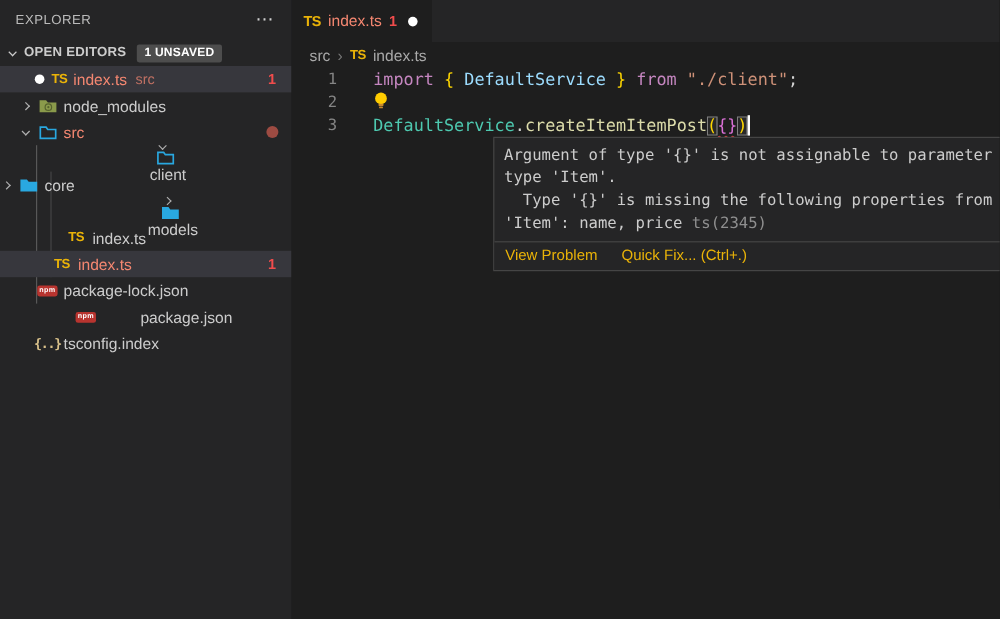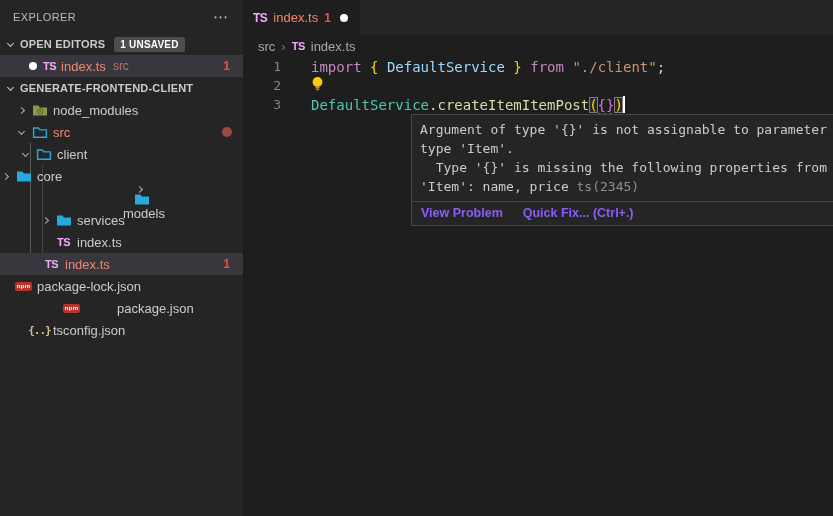--- a/index.html
+++ b/index.html
@@ -46,21 +46,21 @@
   .chevbox { width: 15px; display: flex; align-items: center; flex: none; }
   .icobox { width: 17px; display: flex; align-items: center; justify-content: center; flex: none; }
 
   .mod-dot { width: 8px; height: 8px; border-radius: 50%; background: #cccccc; flex: none; }
   .mod-dot.bright { background: #ffffff; }
   .err-dot { position: absolute; right: 11px; width: 10px; height: 10px; border-radius: 50%; background: #9d4b42; }
 
   .oe-item { padding-left: 29px; gap: 0; }
   .oe-item .mod-dot { margin-right: 6px; }
 
-  .ico-ts { font-weight: bold; font-size: 11px; color: #f0abfc; letter-spacing: -0.5px; font-family: "Liberation Sans", sans-serif; }
+  .ico-ts { font-weight: bold; font-size: 11px; color: #eab308; letter-spacing: -0.5px; font-family: "Liberation Sans", sans-serif; }
   .ico-npm { background: #b8342f; color: #ffffff; font-size: 6px; font-weight: bold;
     padding: 1px 2px; border-radius: 2px; letter-spacing: 0.3px; line-height: 7px; }
   .ico-json { color: #d9c18a; font-size: 11px; font-weight: bold; font-family: "DejaVu Sans Mono", monospace; letter-spacing: -1px; }
 
   .guide { position: absolute; width: 1px; background: #585858; }
   .guide.g2 { background: #454545; }
 
   
   .tabbar { position: absolute; left: 243px; top: 0; width: 590px; height: 35px; background: #252526; display: flex; }
   .tab { width: 117px; height: 35px; background: #1e1e1e; display: flex; align-items: center;
@@ -102,21 +102,21 @@
   }
   .hover-body {
     padding: 5px 8px 5px 8px; font-family: "DejaVu Sans Mono", monospace;
     font-size: 13px; line-height: 19px; color: #cccccc; white-space: pre; overflow: hidden;
   }
   .hover-body .src { color: #8f8f8f; }
   .hover-actions {
     border-top: 1px solid #454545; padding: 4px 9px 5px 9px; display: flex; gap: 20px;
     font-size: 12.5px; background: #252526;
   }
-  .hover-actions a { color: #8b5cf6; text-decoration: none; cursor: pointer; font-weight: bold; }
+  .hover-actions a { color: #eab308; text-decoration: none; cursor: pointer; }
 </style>
 </head>
 <body>
 
 <div class="sidebar">
   <div class="sidebar-title">
     <span>EXPLORER</span>
     <span class="more">⋯</span>
   </div>
 
@@ -127,24 +127,20 @@
   </div>
 
   <div class="row selected oe-item">
     <span class="mod-dot bright"></span>
     <span class="ico-ts">TS</span>
     <span class="lab err">index.ts</span>
     <span class="desc">src</span>
     <span class="count">1</span>
   </div>
 
-  <div class="sec-header">
-    <span class="chev down"></span>
-    <span class="sec-label">GENERATE-FRONTEND-CLIENT</span>
-  </div>
 
   <div id="file-tree" style="position:relative;text-align:center;">
     <div class="guide" style="left:30px; top:44px; height:132px;"></div>
     <div class="guide g2" style="left:42px; top:66px; height:88px;"></div>
   <div class="row" style="padding-left: 16px;">
         <span class="chevbox">
           <span class="chev right dim"></span>
         </span>
         <span class="icobox">
           <span style="display: flex;">
@@ -164,21 +160,21 @@
         <span class="icobox">
           <span style="display: flex;">
             <svg width="16" height="14" viewBox="0 0 16 14">
               <path d="M1.6 3h4.8l1.4 1.9h6.6v7.4H1.6z" fill="none" stroke="#29a8e0" stroke-width="1.4"></path>
             </svg>
           </span>
         </span>
         <span class="lab err">src</span>
         <span class="err-dot"></span>
       </div>
-      <div class="row" style="padding-left: 20px;">
+      <div class="row" style="padding-left: 32px; flex-direction: column;">
         <span class="chevbox">
           <span class="chev down dim"></span>
         </span>
         <span class="icobox">
           <span style="display: flex;">
             <svg width="16" height="14" viewBox="0 0 16 14">
               <path d="M1.6 3h4.8l1.4 1.9h6.6v7.4H1.6z" fill="none" stroke="#29a8e0" stroke-width="1.4"></path>
             </svg>
           </span>
         </span>
@@ -202,69 +198,56 @@
           <span class="chev right dim"></span>
         </span>
         <span class="icobox">
           <span style="display: flex;">
             <svg width="16" height="14" viewBox="0 0 16 14">
               <path d="M1 2.5h5.4l1.5 2H15v8H1z" fill="#29a8e0"></path>
             </svg>
           </span>
         </span>
         <span class="lab">models</span>
-      </div>
-      <div class="row" style="padding-left: 40px;">
-        <span class="chevbox">
-          <span class="chev right dim"></span>
-        </span>
-        <span class="icobox">
-          <span style="display: flex;">
-            <svg width="16" height="14" viewBox="0 0 16 14">
-              <path d="M1 2.5h5.4l1.5 2H15v8H1z" fill="#29a8e0"></path>
-            </svg>
-          </span>
-        </span>
-        <span class="lab">services</span>
       </div>
       <div class="row" style="padding-left: 40px;">
         <span class="chevbox"></span>
         <span class="icobox">
           <span class="ico-ts">TS</span>
         </span>
         <span class="lab">index.ts</span>
       </div>
       <div class="row selected" style="padding-left: 28px;">
         <span class="chevbox"></span>
         <span class="icobox">
           <span class="ico-ts">TS</span>
         </span>
         <span class="lab err">index.ts</span>
         <span class="count">1</span>
       </div>
-      <div class="row" style="padding-left: 0;">
+      <div class="row" style="padding-left: 16px;">
         <span class="chevbox"></span>
         <span class="icobox">
           <span class="ico-npm">npm</span>
         </span>
         <span class="lab">package-lock.json</span>
       </div>
       <div class="row" style="padding-left: 16px; gap: 32px;">
         <span class="chevbox"></span>
         <span class="icobox">
           <span class="ico-npm">npm</span>
         </span>
         <span class="lab">package.json</span>
       </div>
       <div class="row" style="padding-left: 16px;">
         <span class="chevbox"></span>
         <span class="icobox">
           <span class="ico-json">{..}</span>
         </span>
-        <span class="lab">tsconfig.json</span>
+        <span class="lab">tsconfig.index</span>
       </div>
     </div>
 </div>
 
 <div class="tabbar">
   <div class="tab">
     <span class="ico-ts">TS</span>
     <span class="tab-label">index.ts</span>
     <span class="tab-count">1</span>
     <span class="mod-dot bright"></span>

